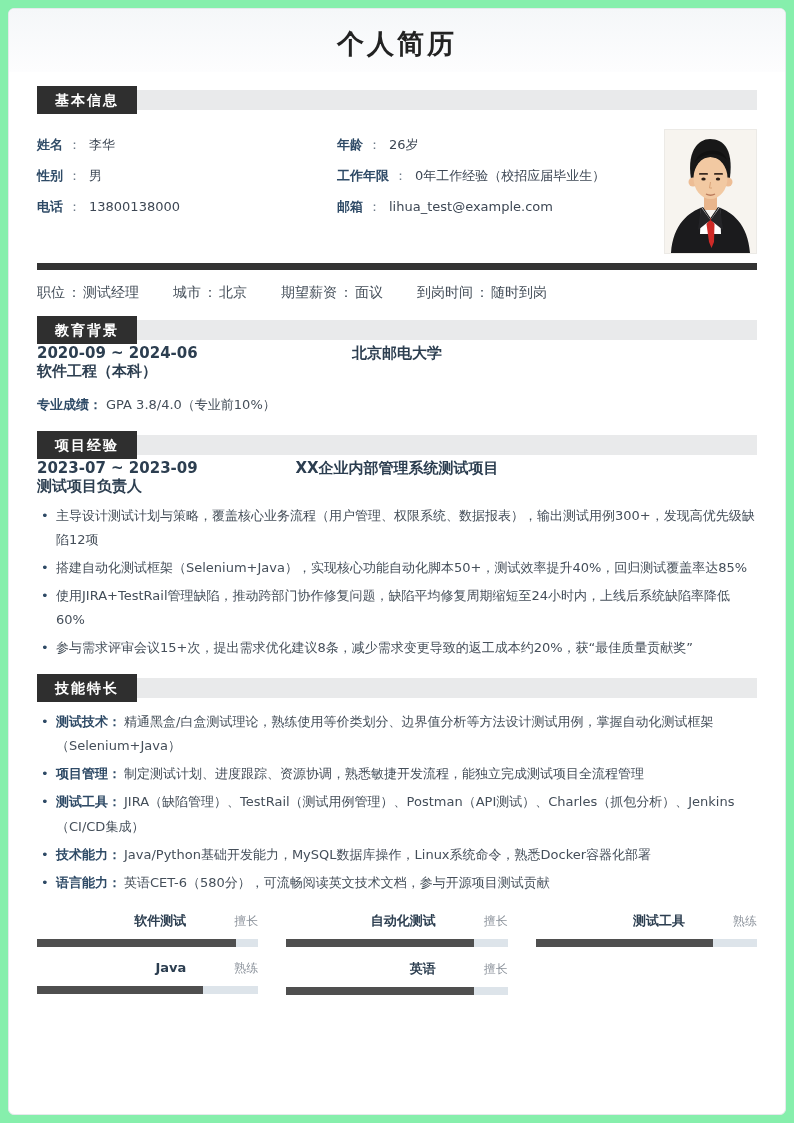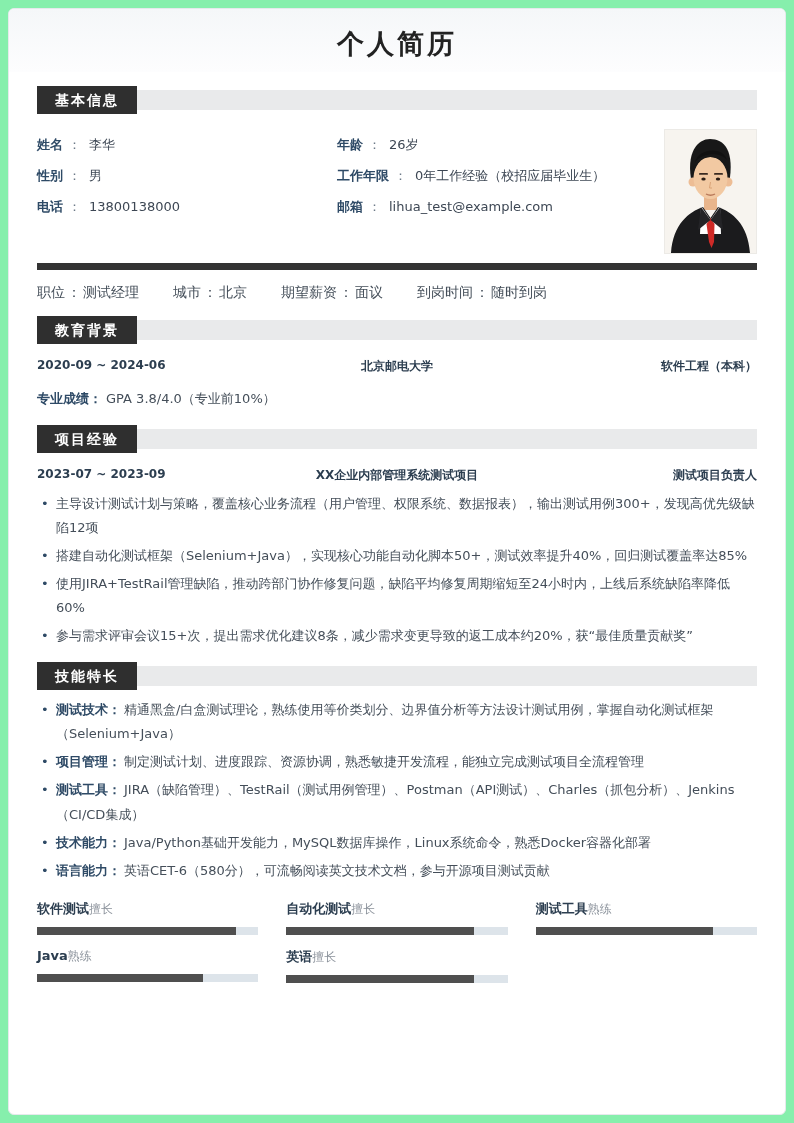--- a/index.html
+++ b/index.html
@@ -40,36 +40,36 @@
   .info-row{height:31px;line-height:31px;font-size:13px;white-space:nowrap;}
   .lbl{color:var(--accent);font-weight:bold;}
   .colon{color:#6c7a88;margin:0 8px 0 5px;}
   .val{color:#3d4754;}
   .photo{width:93px;height:125px;margin-left:10px;flex:none;border:1px solid #eceae6;}
   .thick-divider{height:7px;background:#333;margin-top:9px;}
   
   .intent-line{display:flex;gap:34px;margin-top:14px;font-size:14px;color:var(--body-text);white-space:nowrap;}
   .intent-item .i-colon{margin:0 2px;}
   
-  .row3{position:relative;display:flex;justify-content:space-between;margin-top:14px;
-        font-size:12px;font-weight:bold;color:var(--title-text);}
+  .row3{position:relative;display:flex;justify-content:space-between;
+        font-size:15px;font-weight:bold;color:var(--title-text);flex-direction:column;}
   .row3 .mid{position:absolute;left:0;right:0;text-align:center;}
   
   .kv-line{margin:12px 0 0;font-size:13px;color:var(--body-text);line-height:1.85;}
   .kv-line .kv-colon{color:var(--accent);font-weight:bold;margin-right:4px;}
   
   ul.bullets{list-style:none;margin:8px 0 0;padding:0;}
   ul.bullets li{position:relative;padding-left:19px;font-size:13px;color:var(--body-text);
                 line-height:1.85;margin-top:4px;}
   ul.bullets li::before{content:"•";position:absolute;left:4px;color:var(--accent);}
   ul.bullets .b-lbl{color:var(--accent);font-weight:bold;}
   ul.bullets .b-colon{color:var(--accent);font-weight:bold;margin-right:3px;}
   
   .bars-grid{display:grid;grid-template-columns:repeat(3,1fr);column-gap:28px;row-gap:13px;margin-top:17px;}
-  .bar-head{display:flex;justify-content:flex-start;align-items:baseline;}
+  .bar-head{display:flex;justify-content:flex-end;align-items:baseline;gap:48px;}
   .bar-name{font-size:13px;font-weight:bold;color:var(--title-text);}
   .bar-level{font-size:12px;color:var(--muted);font-family:Liberation Serif, serif;}
   .bar-track{margin-top:9px;height:8px;background:var(--bar-track);}
   .bar-fill{height:8px;background:var(--bar-fill);}
 </style>
 </head>
 <body>
 
 <div class="page">
   <div class="card">

